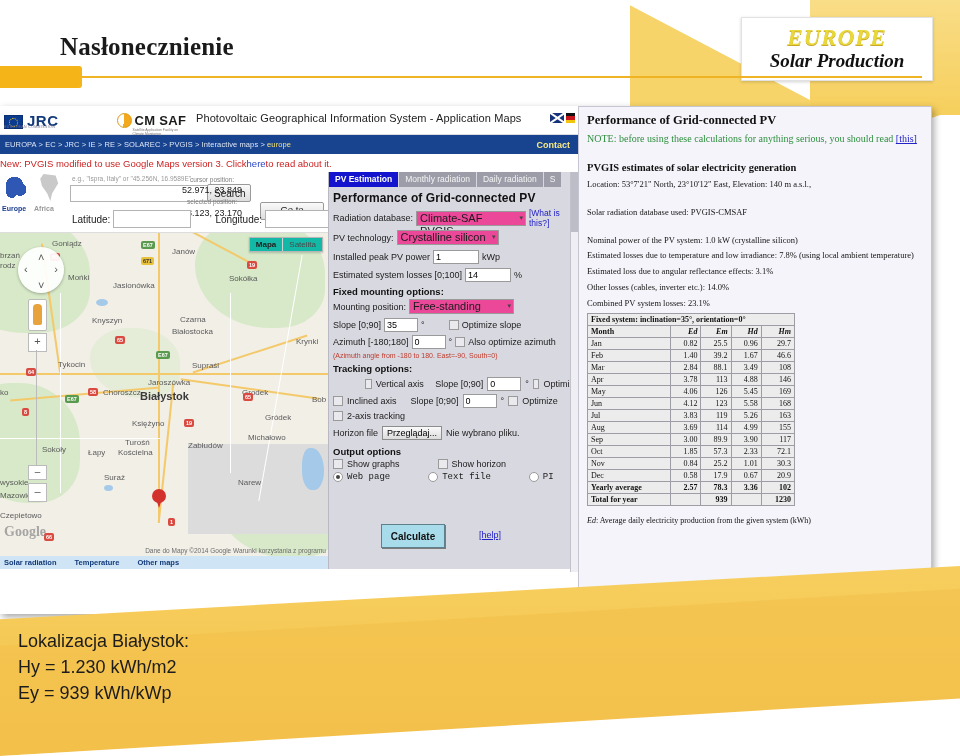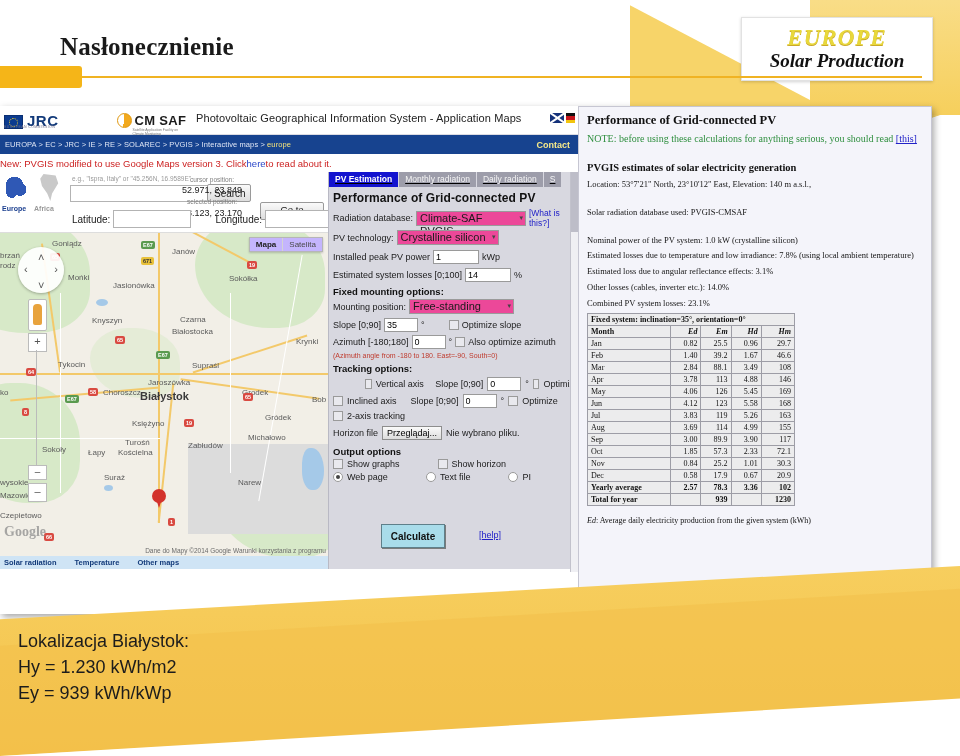--- a/index.html
+++ b/index.html
@@ -107,36 +107,36 @@
   .pan{position:absolute;left:18px;top:14px;width:46px;height:46px;border-radius:50%;background:rgba(255,255,255,.93);
     box-shadow:0 1px 3px rgba(0,0,0,.3);}
   .pan span{position:absolute;color:#555;font-size:11px;}
   .pegman{position:absolute;left:28px;top:66px;width:17px;height:30px;background:#fff;border:1px solid #bbb;border-radius:2px;}
   .pegman i{position:absolute;left:4px;top:4px;width:9px;height:21px;background:#e8a33d;border-radius:4px 4px 2px 2px;display:block;}
   .zoomctl{position:absolute;left:28px;top:100px;width:17px;height:150px;}
   .zbtn{width:17px;height:17px;background:#fff;border:1px solid #bbb;font-size:11px;color:#555;text-align:center;line-height:15px;}
   .ztrack{position:absolute;left:8px;top:17px;width:1px;height:115px;background:#bbb;}
   .zhandle{position:absolute;left:0;top:132px;width:17px;height:13px;background:#fff;border:1px solid #bbb;
     font-size:10px;color:#555;text-align:center;line-height:11px;}
-  .maptype{position:absolute;right:5px;top:4px;display:flex;border:1px solid #b6b6b6;background:#c4b5fd;font-size:8px;
+  .maptype{position:absolute;right:5px;top:4px;display:flex;border:1px solid #b6b6b6;background:#14b8a6;font-size:8px;
     box-shadow:0 1px 2px rgba(0,0,0,.2);}
   .maptype div{padding:2px 6px;color:#4a4a4a;}
   .maptype div.on{font-weight:bold;color:#222;border-right:1px solid #d4d4d4;}
   .pin{position:absolute;left:152px;top:256px;width:14px;height:20px;}
   .pin b{position:absolute;left:0;top:0;width:14px;height:14px;border-radius:50% 50% 50% 50%;background:#d3322c;display:block;}
   .pin i{position:absolute;left:4px;top:10px;width:0;height:0;border-left:3px solid transparent;border-right:3px solid transparent;
     border-top:9px solid #d3322c;display:block;}
   .gwm{position:absolute;left:4px;bottom:16px;font-family:"Liberation Serif",serif;font-size:14px;color:#8d8d8d;opacity:.75;font-weight:bold;}
   .mfoot{position:absolute;right:2px;bottom:2px;font-size:6.5px;color:#6b6b6b;}
   .maptabs{height:13px;background:#cfe4f5;display:flex;align-items:center;gap:18px;padding-left:4px;font-size:7.5px;
     font-weight:bold;color:#123a7a;width:328px;box-sizing:border-box;}
 
   
   .pv-form{width:250px;background:#d8d8e0;position:relative;border-left:1px solid #b9b9c4;}
-  .tabs{display:flex;height:15px;font-size:8.5px;text-decoration:underline;}
+  .tabs{display:flex;height:15px;font-size:8.5px;}
   .tab{padding:2px 6px 0 6px;color:#f4f4f4;background:#9d9daa;margin-right:1px;white-space:nowrap;}
   .tab.active{background:#1414cf;font-weight:bold;color:#fff;}
   .form-h{font-size:12px;font-weight:bold;color:#111;margin:4px 0 3px 4px;letter-spacing:.1px;}
   .frow{display:flex;align-items:center;font-size:9px;color:#1b1b1b;margin:2px 0 0 4px;gap:3px;}
   .frow .lbl{white-space:nowrap;}
   .sel{background:#ec4899;border:1px solid #9a9a9a;font-size:11px;padding:0 12px 0 3px;height:13px;line-height:13px;position:relative;}
   .sel:after{content:"▾";position:absolute;right:2px;top:-1px;font-size:7px;color:#444;}
   .tin{background:#fff;border:1px solid #9a9a9a;width:40px;height:12px;font-size:9px;padding:0 2px;}
   .tin.s{width:28px;}
   .sub-h{font-size:9.5px;font-weight:bold;color:#111;margin:4px 0 1px 4px;}
@@ -464,21 +464,21 @@
           <div class="sub-h" style="margin-top:6px;">Output options</div>
 
           <div class="frow" style="gap:4px;margin-top:2px;">
             <span class="cbx"></span>
             <span class="lbl">Show graphs</span>
             <span style="display:inline-block;width:30px;"></span>
             <span class="cbx"></span>
             <span class="lbl">Show horizon</span>
           </div>
 
-          <div class="frow" style="gap:4px;margin-top:3px;">
+          <div class="frow" style="gap:4px;margin-top:3px;font-family:Liberation Mono, monospace;">
             <span class="rad on"></span>
             <span class="lbl">Web page</span>
             <span style="display:inline-block;width:30px;"></span>
             <span class="rad"></span>
             <span class="lbl">Text file</span>
             <span style="display:inline-block;width:30px;"></span>
             <span class="rad"></span>
             <span class="lbl">PI</span>
           </div>
 

